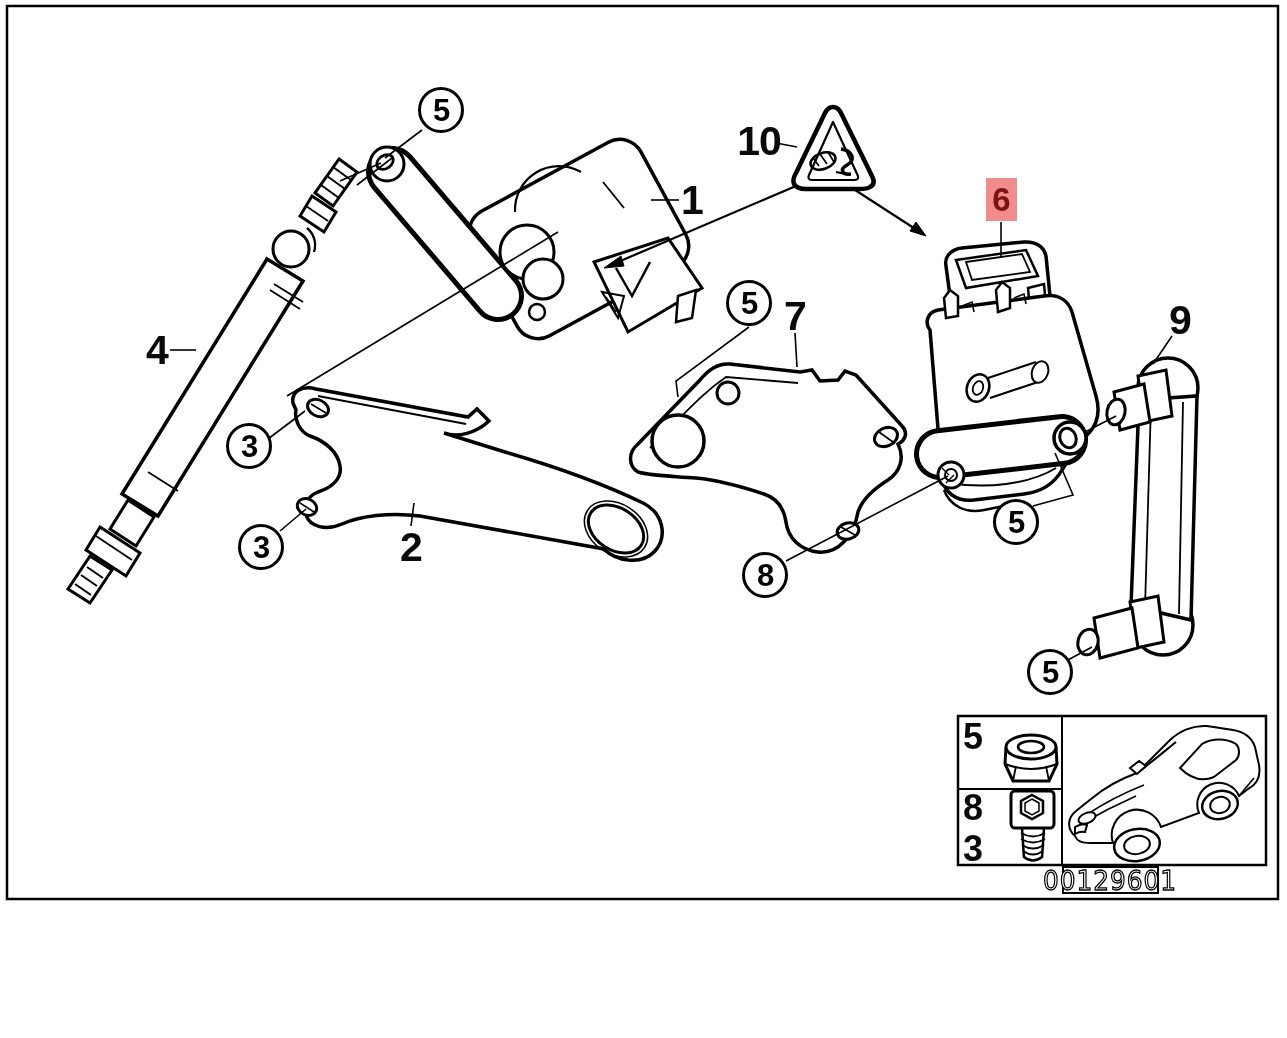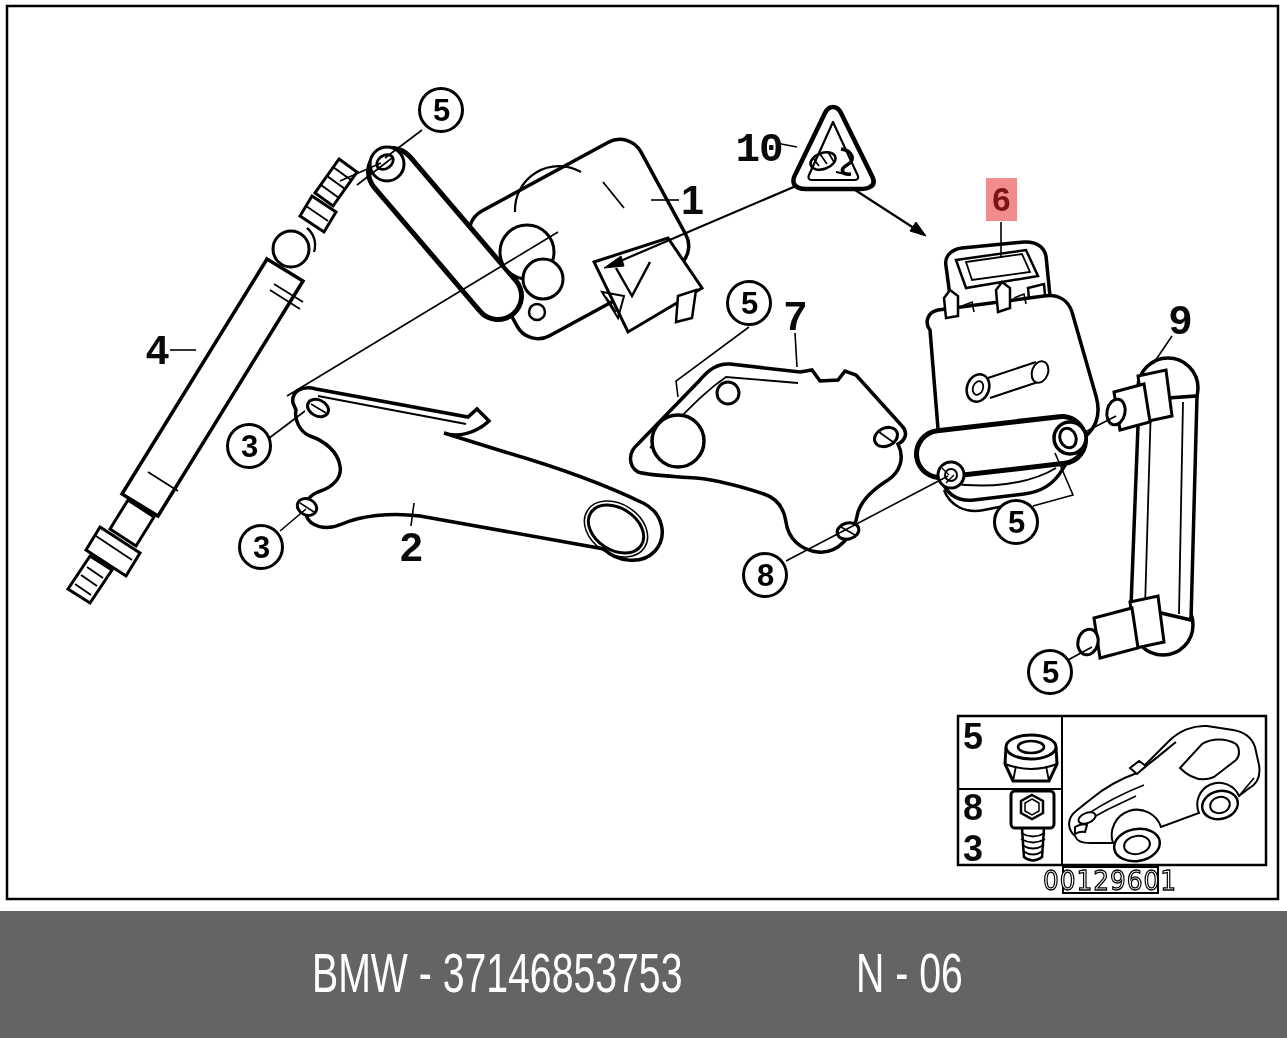--- a/index.html
+++ b/index.html
@@ -27,21 +27,21 @@
   #callout-5-mid    { left:749px;  top:303px; }
   #callout-8        { left:765px;  top:575px; }
   #callout-5-right  { left:1016px; top:522px; }
   #callout-5-bottom { left:1050px; top:672px; }
 
   #label-1  { left:692px;  top:200px; }
   #label-2  { left:411px;  top:547px; }
   #label-4  { left:157px;  top:350px; }
   #label-7  { left:795px;  top:316px; }
   #label-9  { left:1180px; top:320px; }
-  #label-10 { left:759px;  top:150px;font-family:Liberation Mono, monospace; }
+  #label-10 { left:759px;  top:141px; }
 
   #badge-6 {
     position:absolute; left:986px; top:178px; width:31px; height:43px;
     background:#f18c8c; display:flex; align-items:center; justify-content:center;
     font:700 33px/1 "Liberation Sans",sans-serif; color:#7c1414;
   }
 
   
   .legend-num {
     position:absolute; font:700 36px/1 "Liberation Sans",sans-serif; color:#0a0a0a;
@@ -272,18 +272,14 @@
   <div class="plabel" id="label-9">9</div>
   <div class="plabel" id="label-10">10</div>
 
   <div id="badge-6">6</div>
 
   <div class="legend-num" id="legend-num-5">5</div>
   <div class="legend-num" id="legend-num-8">8</div>
   <div class="legend-num" id="legend-num-3">3</div>
   <div id="plate-number">00129601</div>
 
-  <div id="footer">
-    <span class="footer-text" id="footer-part">BMW - 37146853753</span>
-    <span class="footer-text" id="footer-code">N - 06</span>
-  </div>
 
 </div>
 
 </body></html>

